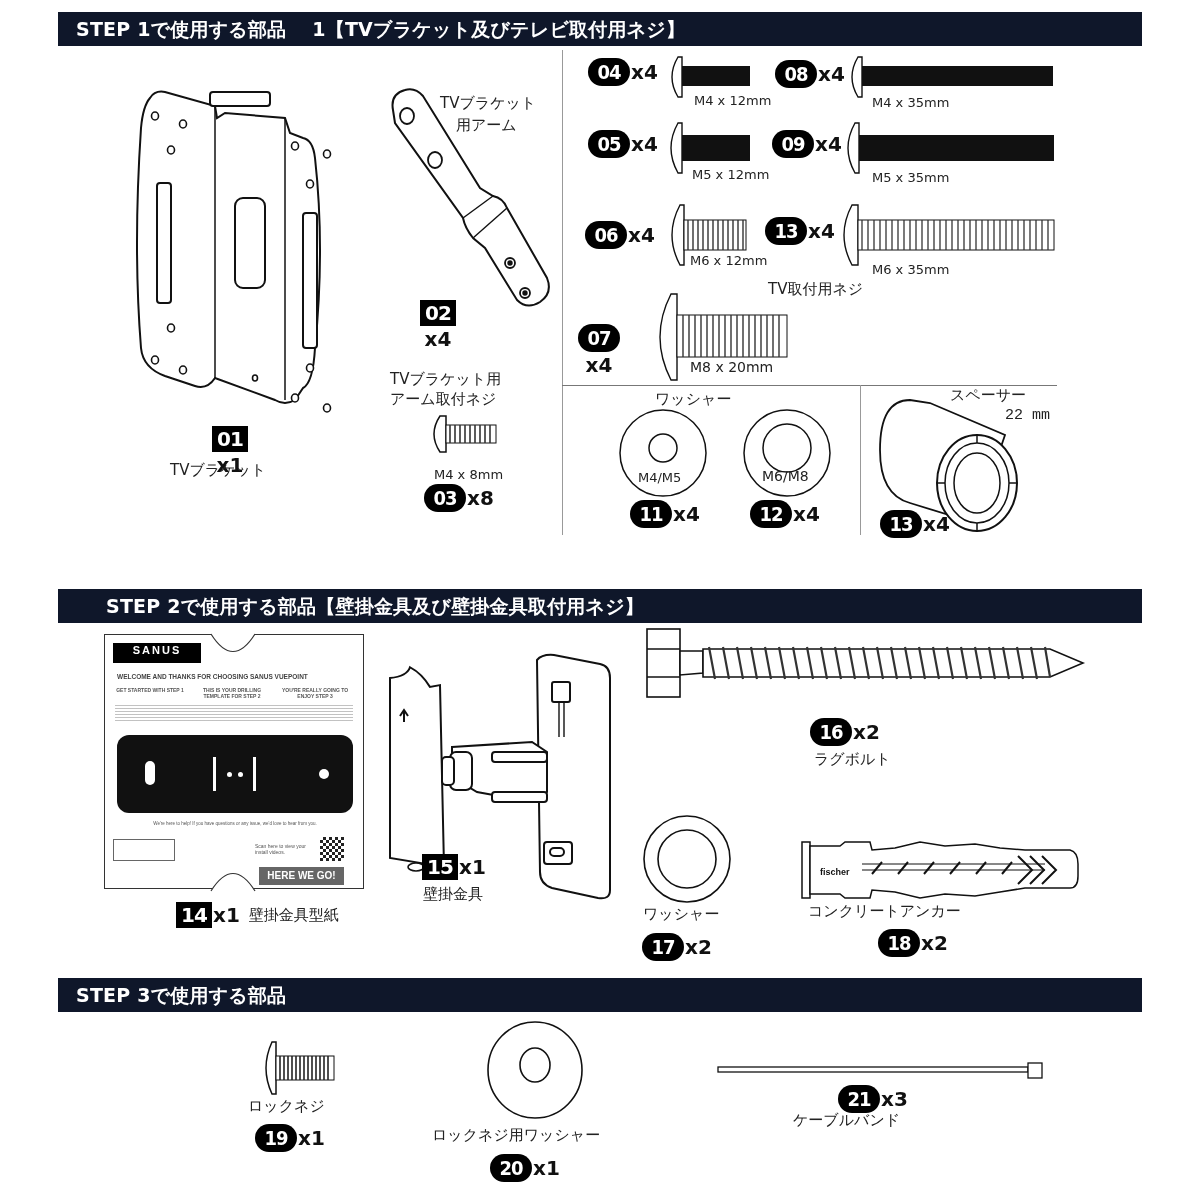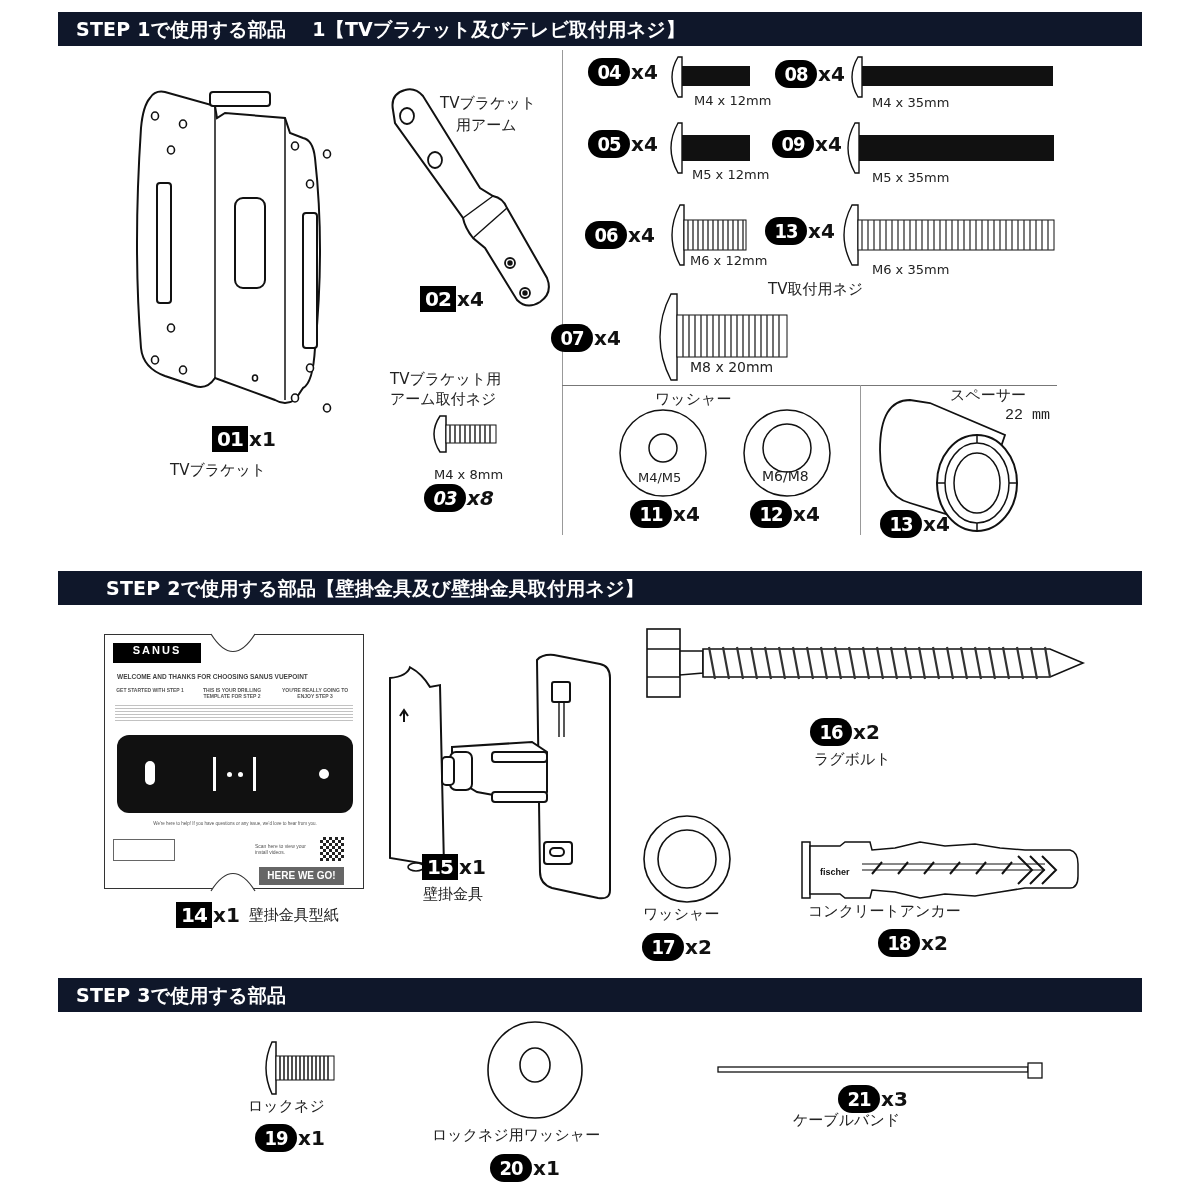--- a/index.html
+++ b/index.html
@@ -50,21 +50,21 @@
       <ellipse cx="48" cy="282" rx="3.5" ry="4"></ellipse>
     <ellipse cx="160" cy="58" rx="3.5" ry="4"></ellipse>
       <ellipse cx="192" cy="66" rx="3.5" ry="4"></ellipse>
     <ellipse cx="175" cy="96" rx="3.5" ry="4"></ellipse>
       <ellipse cx="175" cy="280" rx="3.5" ry="4"></ellipse>
     <ellipse cx="160" cy="310" rx="3.5" ry="4"></ellipse>
       <ellipse cx="192" cy="320" rx="3.5" ry="4"></ellipse>
     <ellipse cx="120" cy="290" rx="2.5" ry="3"></ellipse>
   </g>
 </svg>
-<div class="badge-row" style="left:212px;top:426px;">
+<div class="badge-row" style="left:212px;top:426px;flex-direction:column;">
   <span class="square">01</span>
   <span class="qty">x1</span>
 </div>
 <div class="label" style="left:170px;top:461px;">TVブラケット</div>
 
 <svg style="left:385px;top:88px;" width="170" height="230" viewBox="0 0 170 230">
   <g fill="#fff" stroke="#111" stroke-width="2">
     <path d="M8 22 Q5 6 20 2 Q30 -1 38 8 L95 100 L108 108 Q118 110 122 120 L162 190 Q168 205 155 214 Q142 222 132 212 L100 160 L88 150 Q80 140 78 130 L10 35 Z"></path>
     <line x1="78" y1="130" x2="108" y2="108" stroke-width="1.4"></line>
     <line x1="88" y1="150" x2="122" y2="120" stroke-width="1.4"></line>
@@ -73,21 +73,21 @@
     <ellipse cx="22" cy="28" rx="7" ry="8"></ellipse>
     <ellipse cx="50" cy="72" rx="7" ry="8"></ellipse>
     <circle cx="125" cy="175" r="5"></circle>
       <circle cx="125" cy="175" r="1.8" fill="#111"></circle>
     <circle cx="140" cy="205" r="5"></circle>
       <circle cx="140" cy="205" r="1.8" fill="#111"></circle>
   </g>
 </svg>
 <div class="label" style="left:440px;top:94px;">TVブラケット</div>
 <div class="label" style="left:456px;top:116px;">用アーム</div>
-<div class="badge-row" style="left:420px;top:286px;">
+<div class="badge-row" style="left:420px;top:300px;flex-direction:column;">
   <span class="square">02</span>
   <span class="qty">x4</span>
 </div>
 
 <div class="label" style="left:390px;top:370px;">TVブラケット用</div>
 <div class="label" style="left:390px;top:390px;">アーム取付ネジ</div>
 <svg style="left:428px;top:414px;" width="72" height="40" viewBox="0 0 72 40">
   <path d="M12 2 Q0 20 12 38 L18 38 L18 2 Z" fill="#fff" stroke="#111" stroke-width="1.5"></path>
   <rect x="18" y="11" width="50" height="18" fill="#fff" stroke="#111" stroke-width="1"></rect>
   <g stroke="#333" stroke-width="1.6">
@@ -96,21 +96,21 @@
       <line x1="32" y1="11" x2="32" y2="29"></line>
     <line x1="37" y1="11" x2="37" y2="29"></line>
       <line x1="42" y1="11" x2="42" y2="29"></line>
       <line x1="47" y1="11" x2="47" y2="29"></line>
     <line x1="52" y1="11" x2="52" y2="29"></line>
       <line x1="57" y1="11" x2="57" y2="29"></line>
       <line x1="62" y1="11" x2="62" y2="29"></line>
   </g>
 </svg>
 <div class="label small" style="left:434px;top:467px;">M4 x 8mm</div>
-<div class="badge-row" style="left:424px;top:484px;font-style:italic;">
+<div class="badge-row" style="left:424px;top:484px;">
   <span class="pill">03</span>
   <span class="qty">x8</span>
 </div>
 
 <div class="vline" style="left:562px;top:50px;height:485px;"></div>
 <div class="hline" style="left:562px;top:385px;width:495px;"></div>
 <div class="vline" style="left:860px;top:385px;height:150px;"></div>
 
 <div class="badge-row" style="left:588px;top:58px;">
   <span class="pill">04</span>
@@ -149,21 +149,21 @@
     <line x1="50" y1="16" x2="50" y2="46"></line>
       <line x1="55" y1="16" x2="55" y2="46"></line>
       <line x1="60" y1="16" x2="60" y2="46"></line>
     <line x1="65" y1="16" x2="65" y2="46"></line>
       <line x1="70" y1="16" x2="70" y2="46"></line>
       <line x1="75" y1="16" x2="75" y2="46"></line>
   </g>
 </svg>
 <div class="label small" style="left:690px;top:253px;">M6 x 12mm</div>
 
-<div class="badge-row" style="left:551px;top:324px;">
+<div class="badge-row" style="left:578px;top:324px;flex-direction:column;">
   <span class="pill">07</span>
   <span class="qty">x4</span>
 </div>
 <svg style="left:653px;top:293px;" width="150" height="88" viewBox="0 0 150 88">
   <path d="M18 1 Q-4 44 18 87 L24 87 L24 1 Z" fill="#fff" stroke="#111" stroke-width="1.4"></path>
   <rect x="24" y="22" width="110" height="42" fill="#fff" stroke="#111" stroke-width="1"></rect>
   <g stroke="#333" stroke-width="1.4">
     <line x1="30" y1="22" x2="30" y2="64"></line>
       <line x1="36" y1="22" x2="36" y2="64"></line>
       <line x1="42" y1="22" x2="42" y2="64"></line>
@@ -283,21 +283,21 @@
       <line x1="134" y1="88" x2="142" y2="88"></line>
   </g>
 </svg>
 <div class="label" style="left:950px;top:386px;">スペーサー</div>
 <div class="label" style="left:1005px;top:407px;font-family:Liberation Mono, monospace;">22 mm</div>
 <div class="badge-row" style="left:880px;top:510px;">
   <span class="pill">13</span>
   <span class="qty">x4</span>
 </div>
 
-<div class="step-bar" style="top:571px;padding-left:48px;">STEP 2で使用する部品【壁掛金具及び壁掛金具取付用ネジ】</div>
+<div class="step-bar" style="top:589px;padding-left:48px;">STEP 2で使用する部品【壁掛金具及び壁掛金具取付用ネジ】</div>
 
 <div class="abs" style="left:104px;top:634px;width:260px;height:255px;border:1px solid #333;background:#fff;box-sizing:border-box;">
   <svg style="left:105px;top:-2px;" width="46" height="22" viewBox="0 0 46 22">
     <path d="M1 1 Q23 36 45 1" fill="#fff" stroke="#333" stroke-width="1.2"></path>
   </svg>
   <svg style="left:105px;top:235px;" width="46" height="22" viewBox="0 0 46 22">
     <path d="M1 21 Q23 -14 45 21" fill="#fff" stroke="#333" stroke-width="1.2"></path>
   </svg>
   <div class="abs tmpl-text" style="left:8px;top:8px;width:88px;height:20px;background:#000000;color:#fff;font-weight:bold;font-size:11px;line-height:14px;letter-spacing:2px;text-align:center;">SANUS</div>
   <div class="abs tmpl-text" style="left:12px;top:38px;width:236px;font-size:6.5px;font-weight:bold;color:#444;white-space:nowrap;">WELCOME AND THANKS FOR CHOOSING SANUS VUEPOINT</div>

